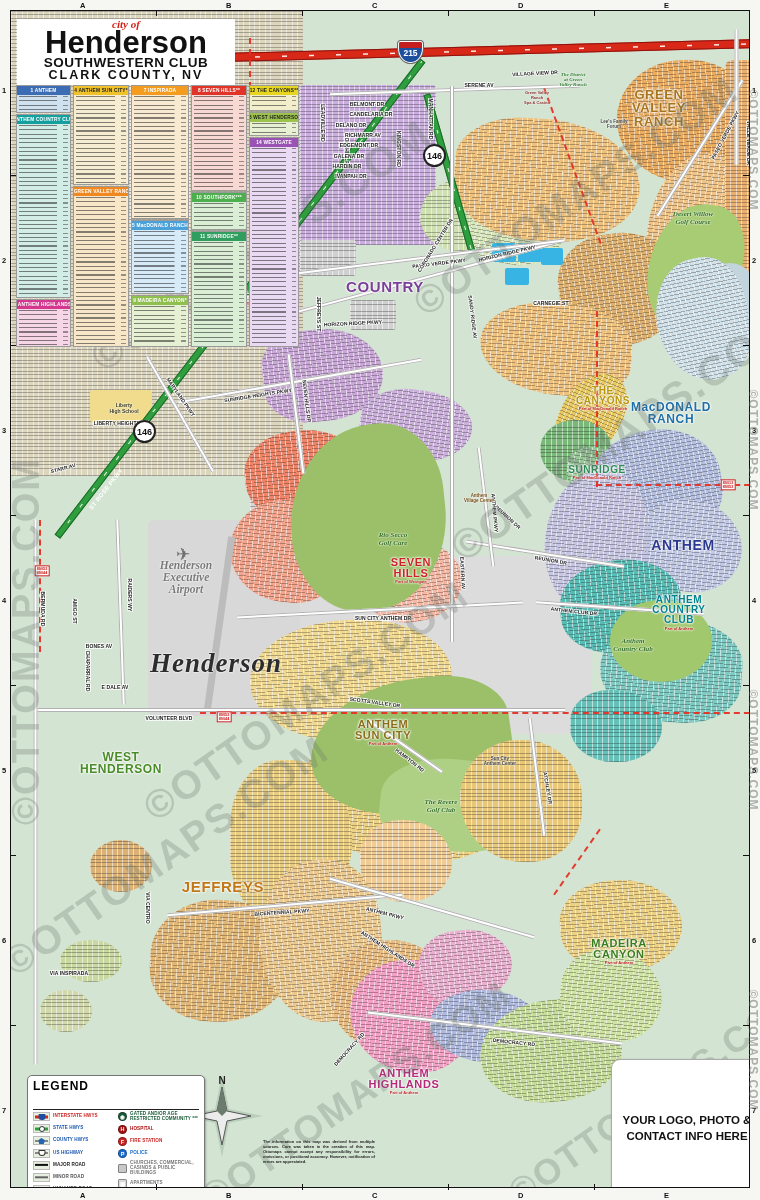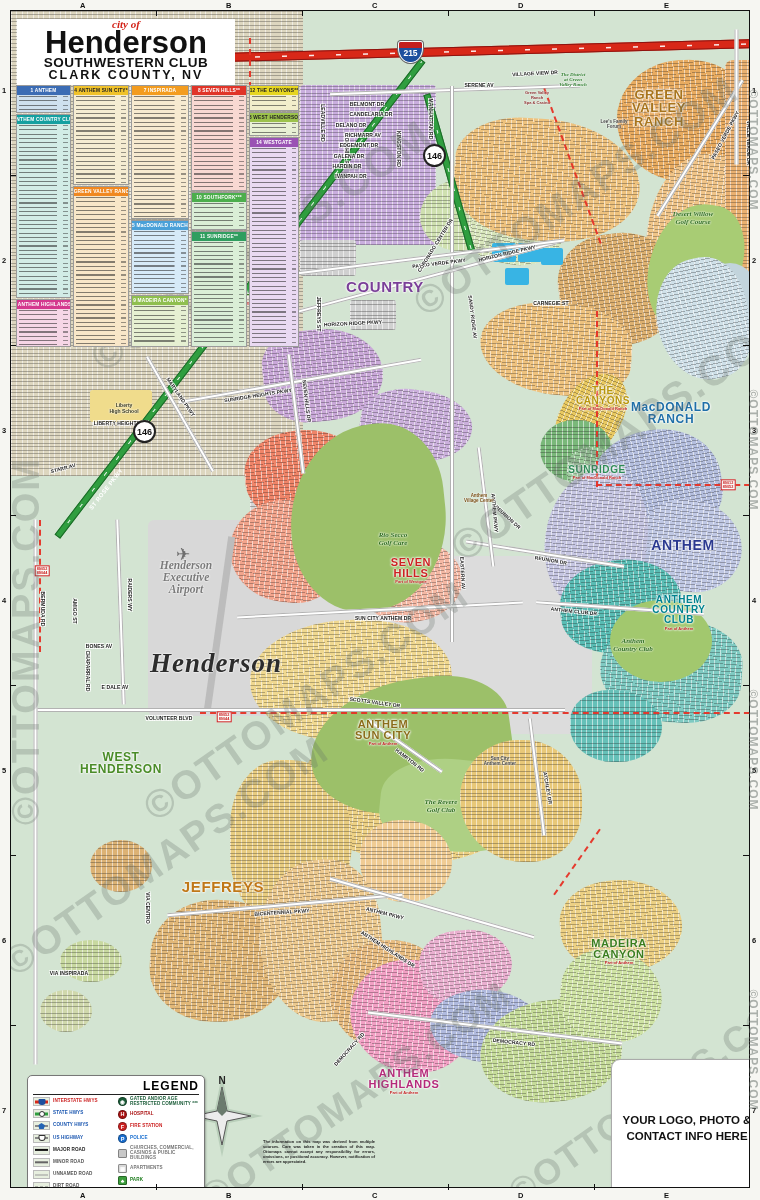--- a/index.html
+++ b/index.html
@@ -61,21 +61,21 @@
   .idx .hd{height:9px;display:flex;align-items:center;justify-content:center;font-weight:700;font-size:4.8px;
       letter-spacing:.2px;color:#fff;white-space:nowrap;}
   .idx .bd{position:absolute;left:2px;right:2px;top:10px;bottom:1px;
       background-image:repeating-linear-gradient(180deg, rgba(35,35,35,.55) 0 1.1px, transparent 1.1px 4.3px);
       background-size:78% 100%,100% 100%;background-repeat:no-repeat;}
   .idx .bd::after{content:"";position:absolute;right:0;top:0;bottom:0;width:10%;
       background-image:repeating-linear-gradient(180deg, rgba(35,35,35,.45) 0 1.1px, transparent 1.1px 4.3px);}
   
   .legend{position:absolute;left:16px;top:1064px;width:178px;height:124px;background:#fff;border:1.2px solid #777;
       border-radius:5px;z-index:13;box-shadow:1px 1px 2px rgba(0,0,0,.25);padding:3px 5px 2px;}
-  .legend h1{margin:0 0 2px;font-size:12px;letter-spacing:1px;text-align:right;border-bottom:1.5px solid #222;padding-bottom:1px;}
+  .legend h1{margin:0 0 2px;font-size:12px;letter-spacing:1px;text-align:left;border-bottom:1.5px solid #222;padding-bottom:16px;}
   .lg-cols{display:flex;gap:4px;}
   .lg-col{flex:1;}
   .lg-row{display:flex;align-items:center;gap:3px;margin:0 0 3.2px;}
   .lg-row .txt{font-weight:700;font-size:4.6px;line-height:1.05;letter-spacing:.1px;}
   .lg-ic{position:relative;width:17px;height:9px;flex:0 0 17px;background:#e7efdf;border:.5px solid #bbb;}
   .lg-ic .ln{position:absolute;left:1px;right:1px;top:50%;transform:translateY(-50%);}
   .lg-ic .badge{position:absolute;left:50%;top:50%;transform:translate(-50%,-50%);width:7px;height:6px;
       display:flex;align-items:center;justify-content:center;color:#fff;font-size:3.5px;font-weight:700;}
   .chip{width:9px;height:9px;flex:0 0 9px;display:flex;align-items:center;justify-content:center;
       color:#fff;font-size:5.5px;font-weight:700;border:.5px solid rgba(0,0,0,.35);}

